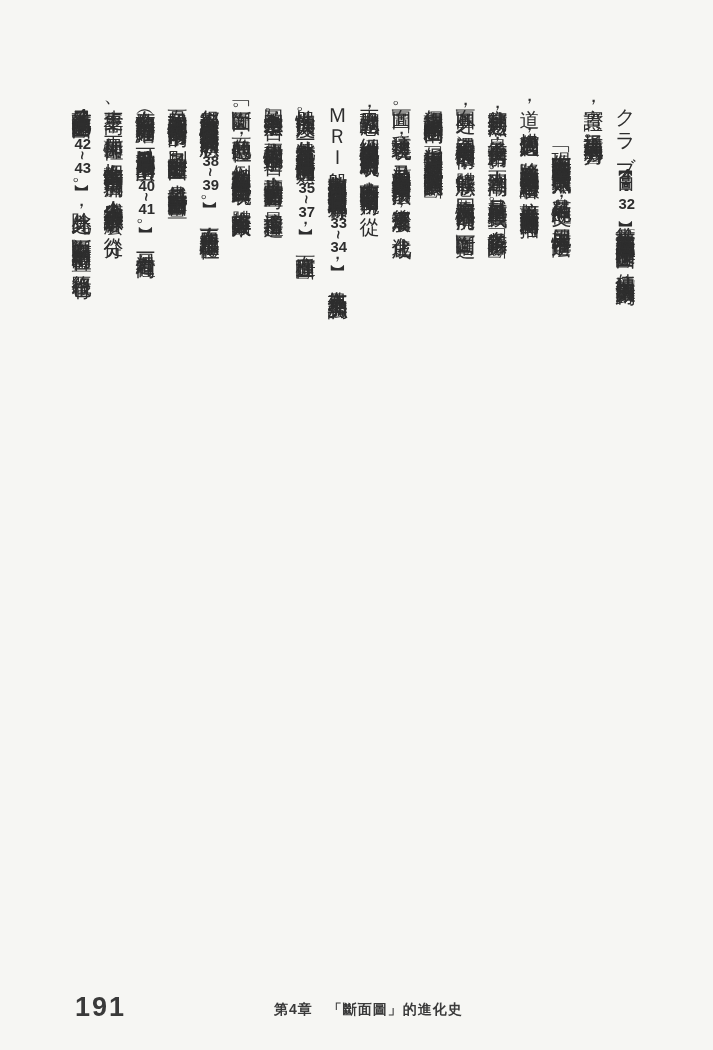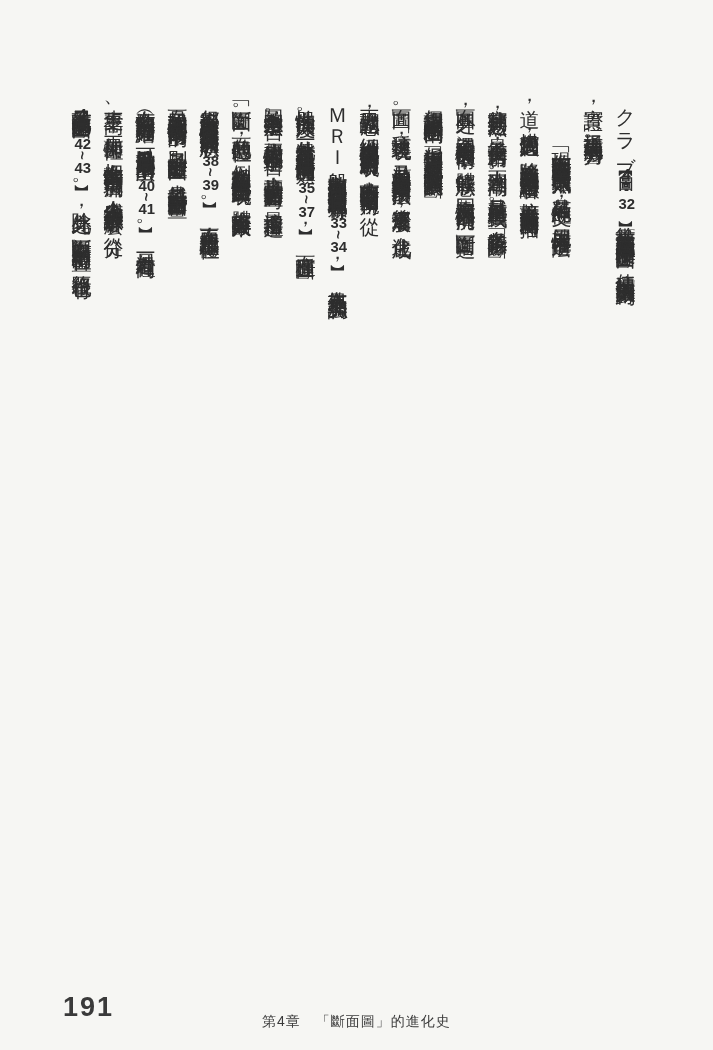--- a/index.html
+++ b/index.html
@@ -34,45 +34,44 @@
     font-weight: bold;
     font-size: 15px;
     letter-spacing: 0;
   }
   .figref .tcy {
     text-combine-upright: all;
     -webkit-text-combine: horizontal;
   }
   .footer {
     position: absolute;
-    left: 0; right: 0;
+    left: 12px; right: 0;
     top: 992px;
     height: 40px;
   }
   .page-number {
     position: absolute;
     left: 63px;
     top: 0;
     font-family: "Liberation Sans", "DejaVu Sans", sans-serif;
     font-weight: bold;
     font-size: 27px;
     letter-spacing: 2px;
     color: #3a3a3a;
   }
   .chapter {
     position: absolute;
     left: 262px;
     top: 9px;
     font-family: "Liberation Sans", "DejaVu Sans", sans-serif;
-    font-weight: normal;
+    font-weight: bold;
     font-size: 14px;
     letter-spacing: 1px;
     color: #3a3a3a;
     white-space: nowrap;
-    margin-top: 12px;
   }
 </style>
 </head>
 <body>
 
 <div class="page">
 
   <div class="text-block" id="text-block">
       <div class="col">クラブ<span class="figref">【圖<span class="tcy">4</span><span class="tcy">-</span><span class="tcy">32</span>】</span>等畫技高超的硬蕊系人氣作家經常使用「斷面圖」，使這種技法的演出效果得到</div>
       <div class="col">實證，提高了這種表現的影響力。</div>

